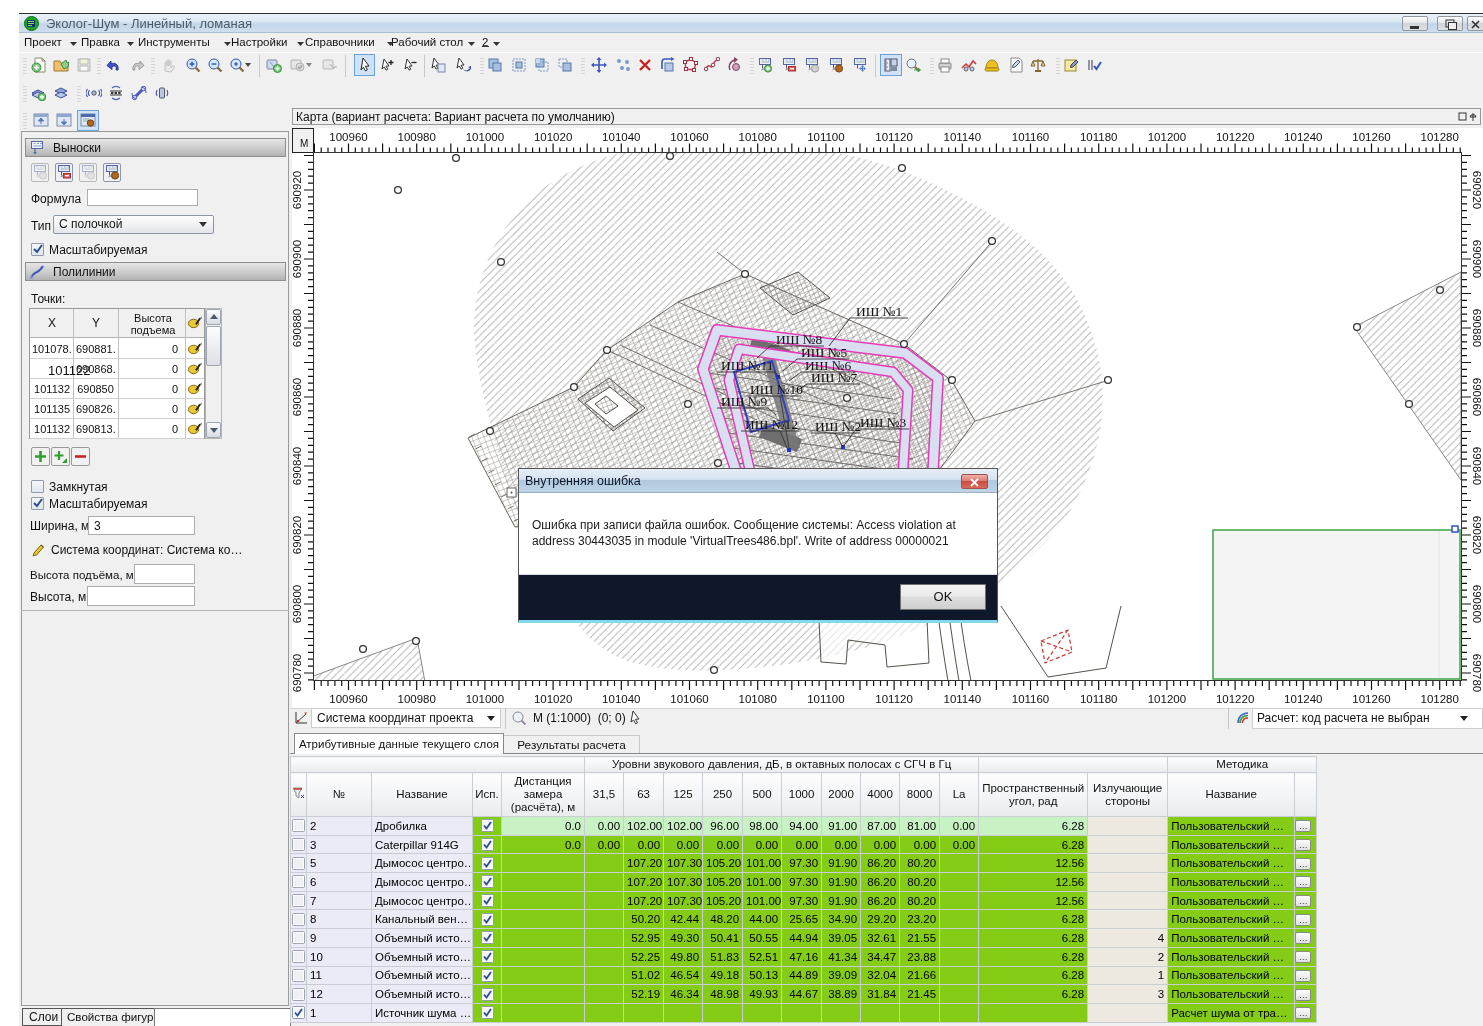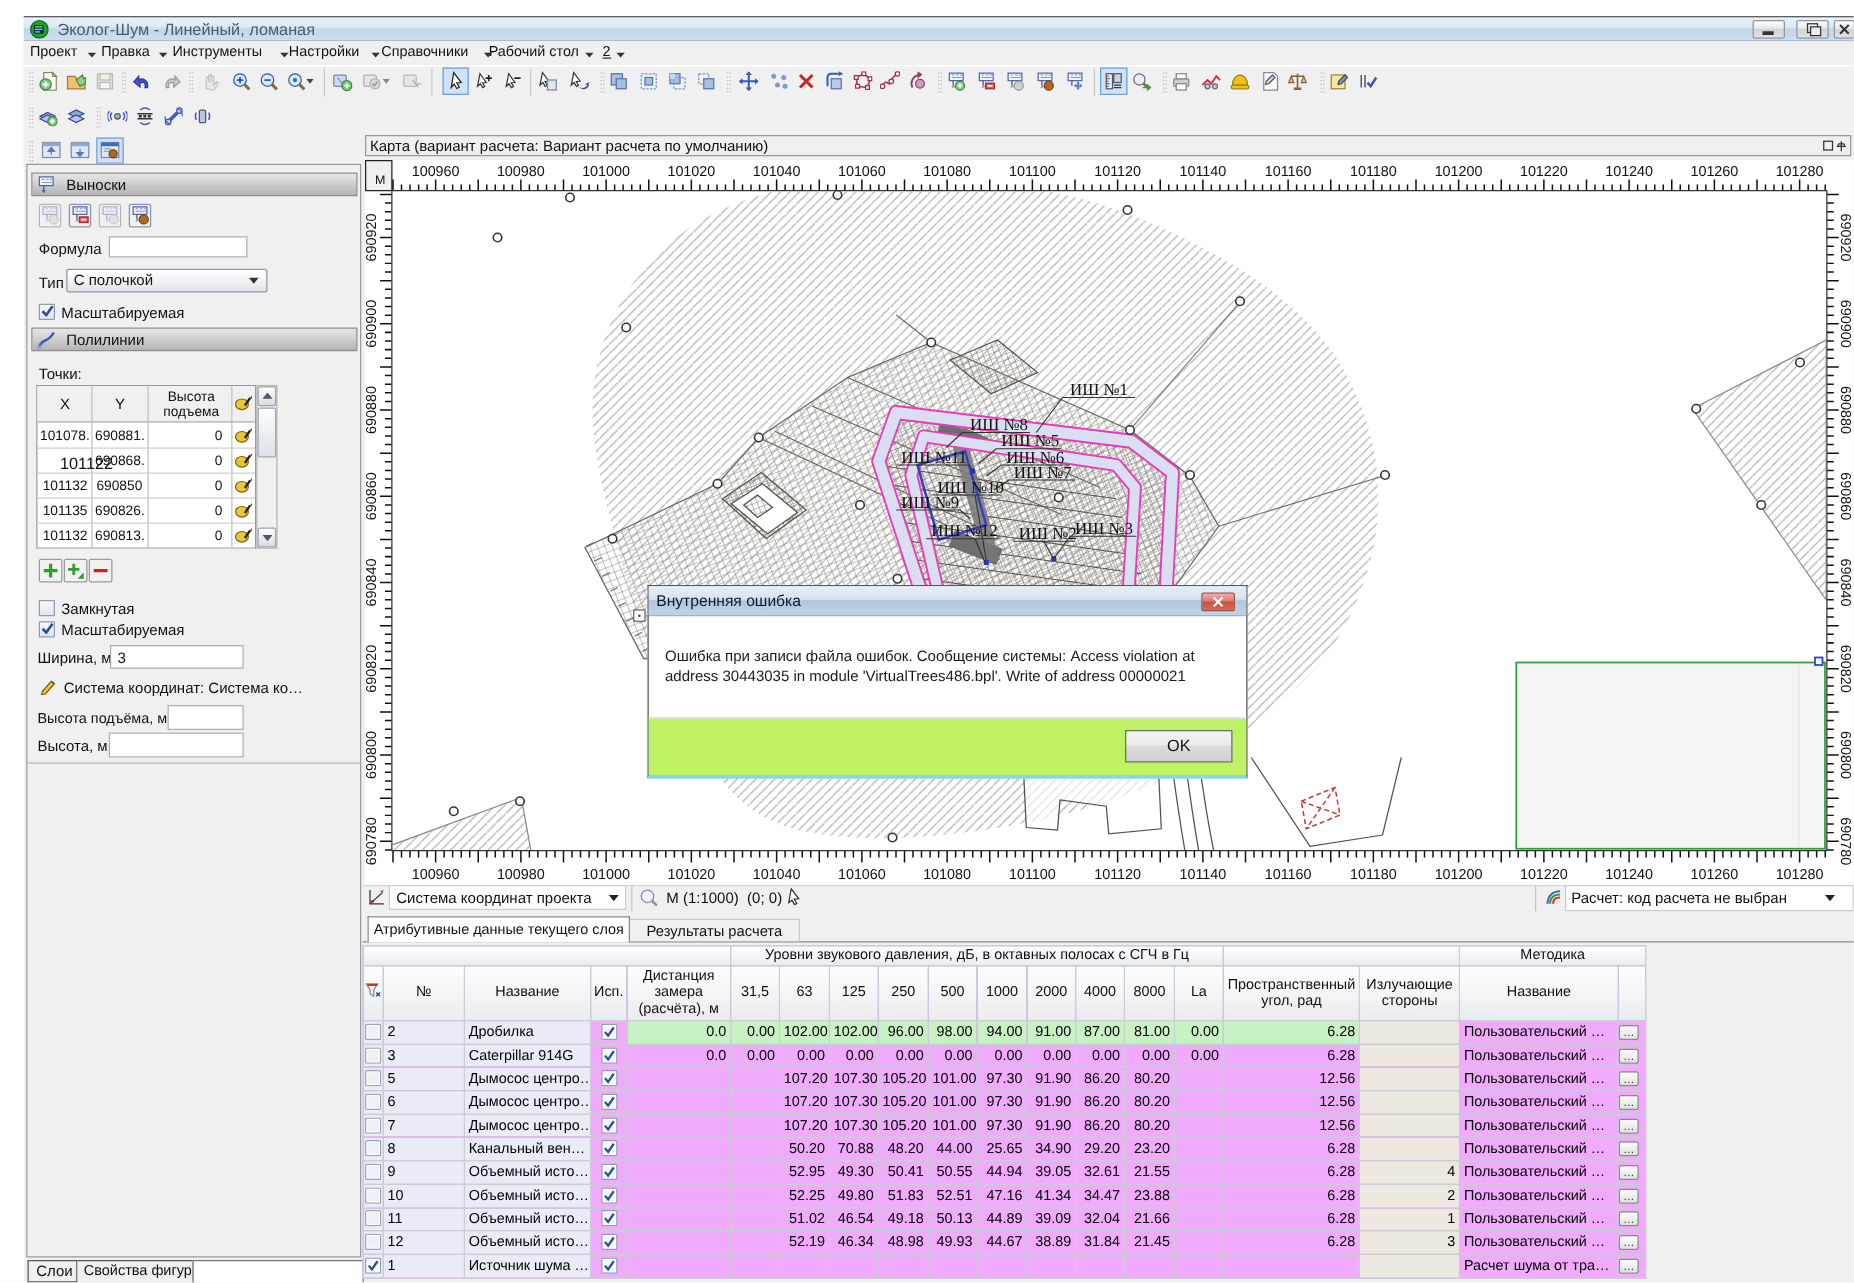--- a/index.html
+++ b/index.html
@@ -7,24 +7,24 @@
 .win{position:absolute;left:19px;top:13px;right:0;bottom:0;border-top:1px solid #30302f;background:#f0f0f0}
 .title-txt{position:absolute;left:27px;top:2px;font-size:13px;color:#4c5b69}
 .wbtn{position:absolute;top:2px;height:15px;border:1px solid #90989e;border-radius:2px;background:linear-gradient(#fdfdfd,#e5e8ea 45%,#d0d5d9 50%,#dde1e4)}
 .inp{position:absolute;background:#fff;border:1px solid #abadb3}
 .lbl{position:absolute;font-size:12px;color:#111;white-space:nowrap}
 .hdr{position:absolute;height:19px;background:linear-gradient(#e6e6e6,#c9c9c9 60%,#b3b3b3);border:1px solid #8e8e8e;font-size:12px;color:#1a1a1a}
 .cb{position:absolute;width:13px;height:13px;background:#fff;border:1px solid #8e9cab;border-radius:1px}
 .btn3{position:absolute;border:1px solid #9a9a9a;border-radius:2px;background:#f1f1f1}
 .dlg{position:absolute;left:518px;top:468px;width:480px;height:155px;border:1px solid #565656;background:#fff;z-index:50;border-bottom:3px solid #83d8ea}
 .dlg-title{position:absolute;left:0;top:0;right:0;height:24px;background:linear-gradient(#e6eef7,#d6e3f0 45%,#b0c8de 50%,#bfd4e6);border-bottom:1px solid #9eb2c4}
-.dlg-foot{position:absolute;left:0;bottom:0;right:0;height:46px;background:#bef264;border-top:1px solid #dfdfdf}
+.dlg-foot{position:absolute;left:0;bottom:0;right:0;height:46px;background:#0f172a;border-top:1px solid #dfdfdf}
 .okbtn{position:absolute;right:11px;top:9px;width:86px;height:26px;border:1px solid #707070;background:linear-gradient(#f2f2f2,#ebebeb 45%,#dddddd 50%,#cfcfcf);font-size:13px;color:#111;text-align:center;line-height:24px}
 .closebtn{position:absolute;right:9px;top:5px;width:27px;height:15px;border:1px solid #9d5450;border-radius:2px;background:linear-gradient(#f0b0a8,#dd7a70 45%,#c94e41 50%,#d8685c)}
-table.grid{border-collapse:collapse;table-layout:fixed;font-size:11.5px;color:#000;background:#f0abfc}
+table.grid{border-collapse:collapse;table-layout:fixed;font-size:11.5px;color:#000;background:#84cc16}
 table.grid td{border:1px solid #c9cdd4;overflow:hidden;white-space:nowrap;padding:0 3px}
 table.grid td.hd{background:linear-gradient(#fdfdfd,#f2f3f5 60%,#e9ebee);text-align:center;color:#101010;padding:0 1px;white-space:normal;line-height:13px}
 td.num{text-align:right}
 td.lav{background:#ebebf7}
 td.grn{background:#c9f2c4}
 td.bei{background:#ede9e1}
 .tabsel{position:absolute;background:#fff;border:1px solid #898989;border-bottom:none;font-size:12px;color:#111;text-align:center;z-index:5}
 .tabuns{position:absolute;font-size:12px;color:#111;text-align:center;border-top:1px solid #c9c9c9;border-right:1px solid #c9c9c9;background:#f0f0f0}
 </style></head><body>
 
@@ -953,21 +953,21 @@
         <td class="lav">8</td>
         <td class="lav">Канальный вен…</td>
         <td style="text-align:center;padding:0 1px"><svg width="13" height="13" style="vertical-align:-2px">
             <rect x="0.5" y="0.5" width="12" height="12" rx="1" fill="#fdfdfd" stroke="#8e9cab"></rect>
             <rect x="2" y="2" width="9" height="9" fill="#f2f5f9"></rect>
             <path d="M3 6.5l2.5 3L10 3" stroke="#2c4d8e" stroke-width="1.8" fill="none"></path>
           </svg></td>
         <td class="num"></td>
         <td class="num"></td>
         <td class="num">50.20</td>
-        <td class="num">70.88</td>
+        <td class="num">42.44</td>
         <td class="num">48.20</td>
         <td class="num">44.00</td>
         <td class="num">25.65</td>
         <td class="num">34.90</td>
         <td class="num">29.20</td>
         <td class="num">23.20</td>
         <td class="num"></td>
         <td class="num">6.28</td>
         <td class="bei num"></td>
         <td>Пользовательский …</td>

